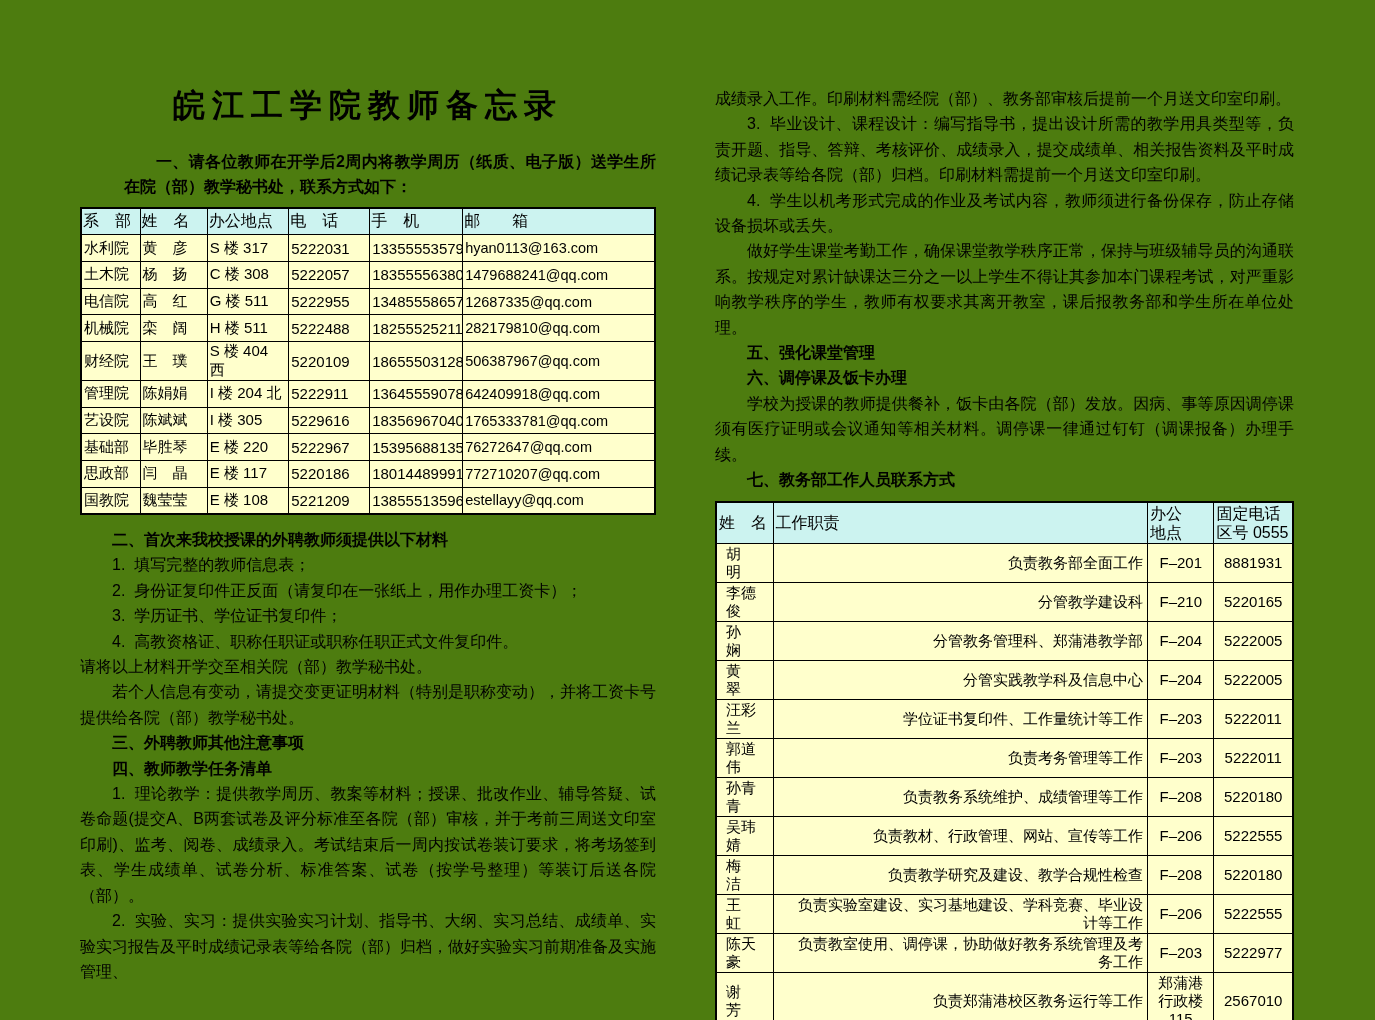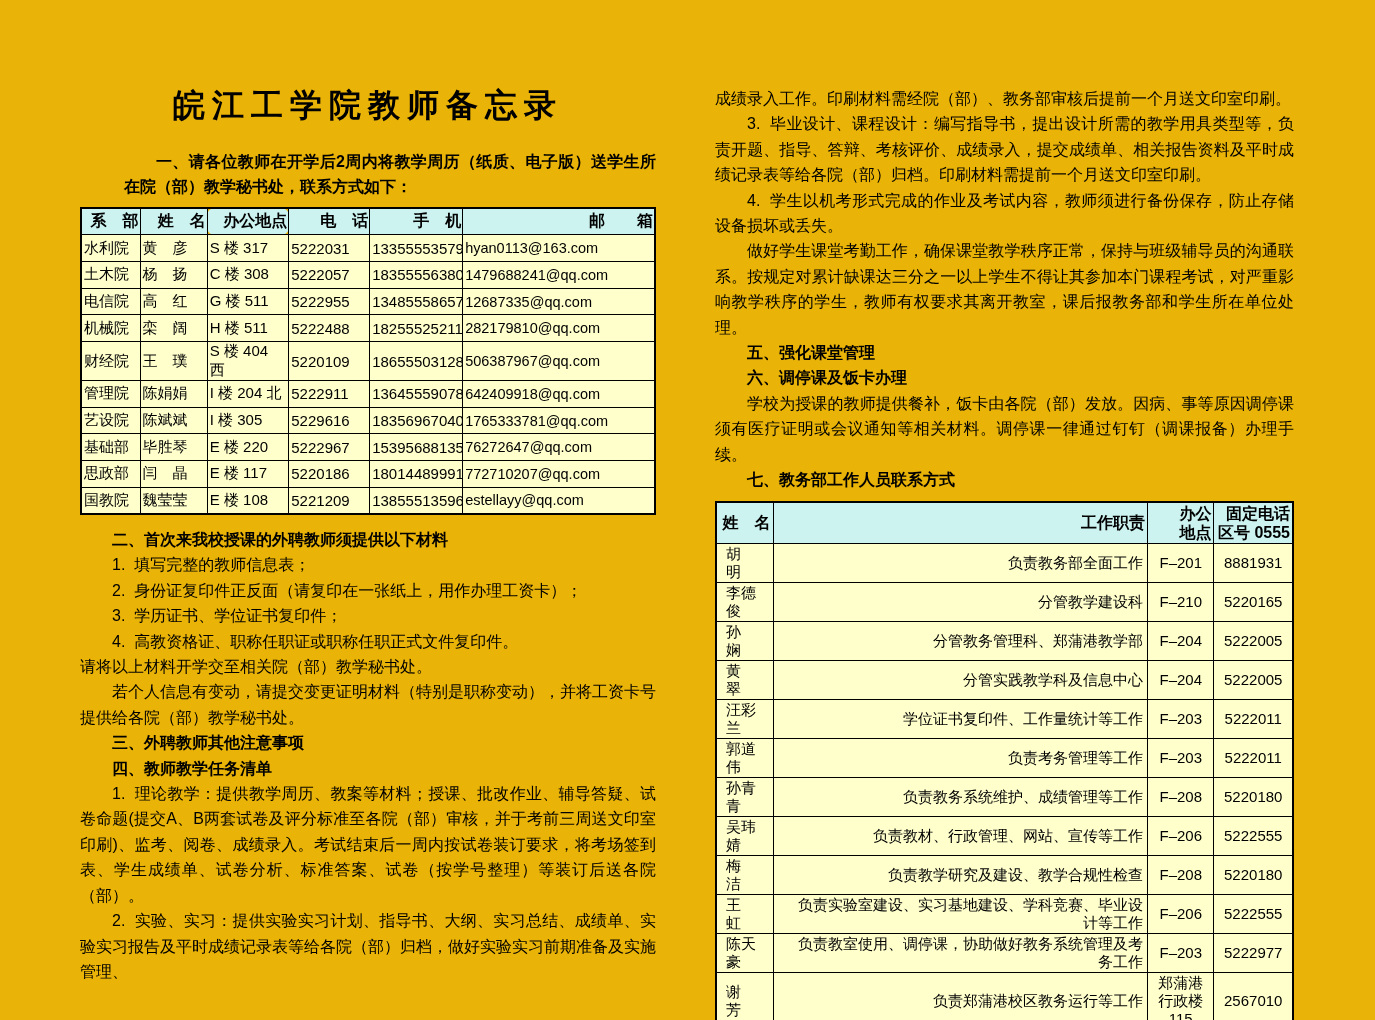--- a/index.html
+++ b/index.html
@@ -5,21 +5,21 @@
   :root{
     --th-bg:#ccf3f0;
     --td-bg:#ffffcc;
     --ink:#000000;
   }
   *{box-sizing:border-box;}
   html,body{margin:0;padding:0;background:#fff;}
   .page{
     position:relative;
     width:1375px;height:1020px;
-    background:#eab308;
+    background:#4d7c0f;
     color:var(--ink);
     font-family:"Liberation Sans","DejaVu Sans",sans-serif;
     overflow:hidden;
   }
   .col{position:absolute;top:0;}
   .col-left{left:80px;width:576px;top:84px;}
   .col-right{left:715px;width:579px;top:86px;}
 
   .title{
     margin:0 0 21px 0;
@@ -46,36 +46,36 @@
     table-layout:fixed;
     border:2px solid #000;
   }
   .tbl th,.tbl td{
     border:1px solid #000;
     vertical-align:middle;
     overflow:hidden;
   }
   .tbl th{
     background:var(--th-bg);
-    font-weight:bold;
+    font-weight:normal;
     font-size:16px;
-    text-align:right;
+    text-align:left;
   }
   .tbl td{
     background:var(--td-bg);
     font-size:15px;
   }
 
   
   .tbl1{margin:2px 0 12px 0;}
   .tbl1 th{height:27px;}
   .tbl1 td{height:26.7px;padding:0 2px;}
   .tbl1 th:nth-child(1){width:10.3%;}
   .tbl1 th:nth-child(2){width:11.7%;}
-  .tbl1 th:nth-child(3){width:14.2%;border-radius:8px;}
+  .tbl1 th:nth-child(3){width:14.2%;}
   .tbl1 th:nth-child(4){width:14.1%;}
   .tbl1 th:nth-child(5){width:16.2%;}
   .tbl1 th:nth-child(6){width:33.5%;}
   .tbl1 td:nth-child(6){font-size:14.5px;margin-top:36px;}
 
   
   .tbl2{margin-top:8px;}
   .tbl2 th{
     height:40px;
     white-space:pre-line;

